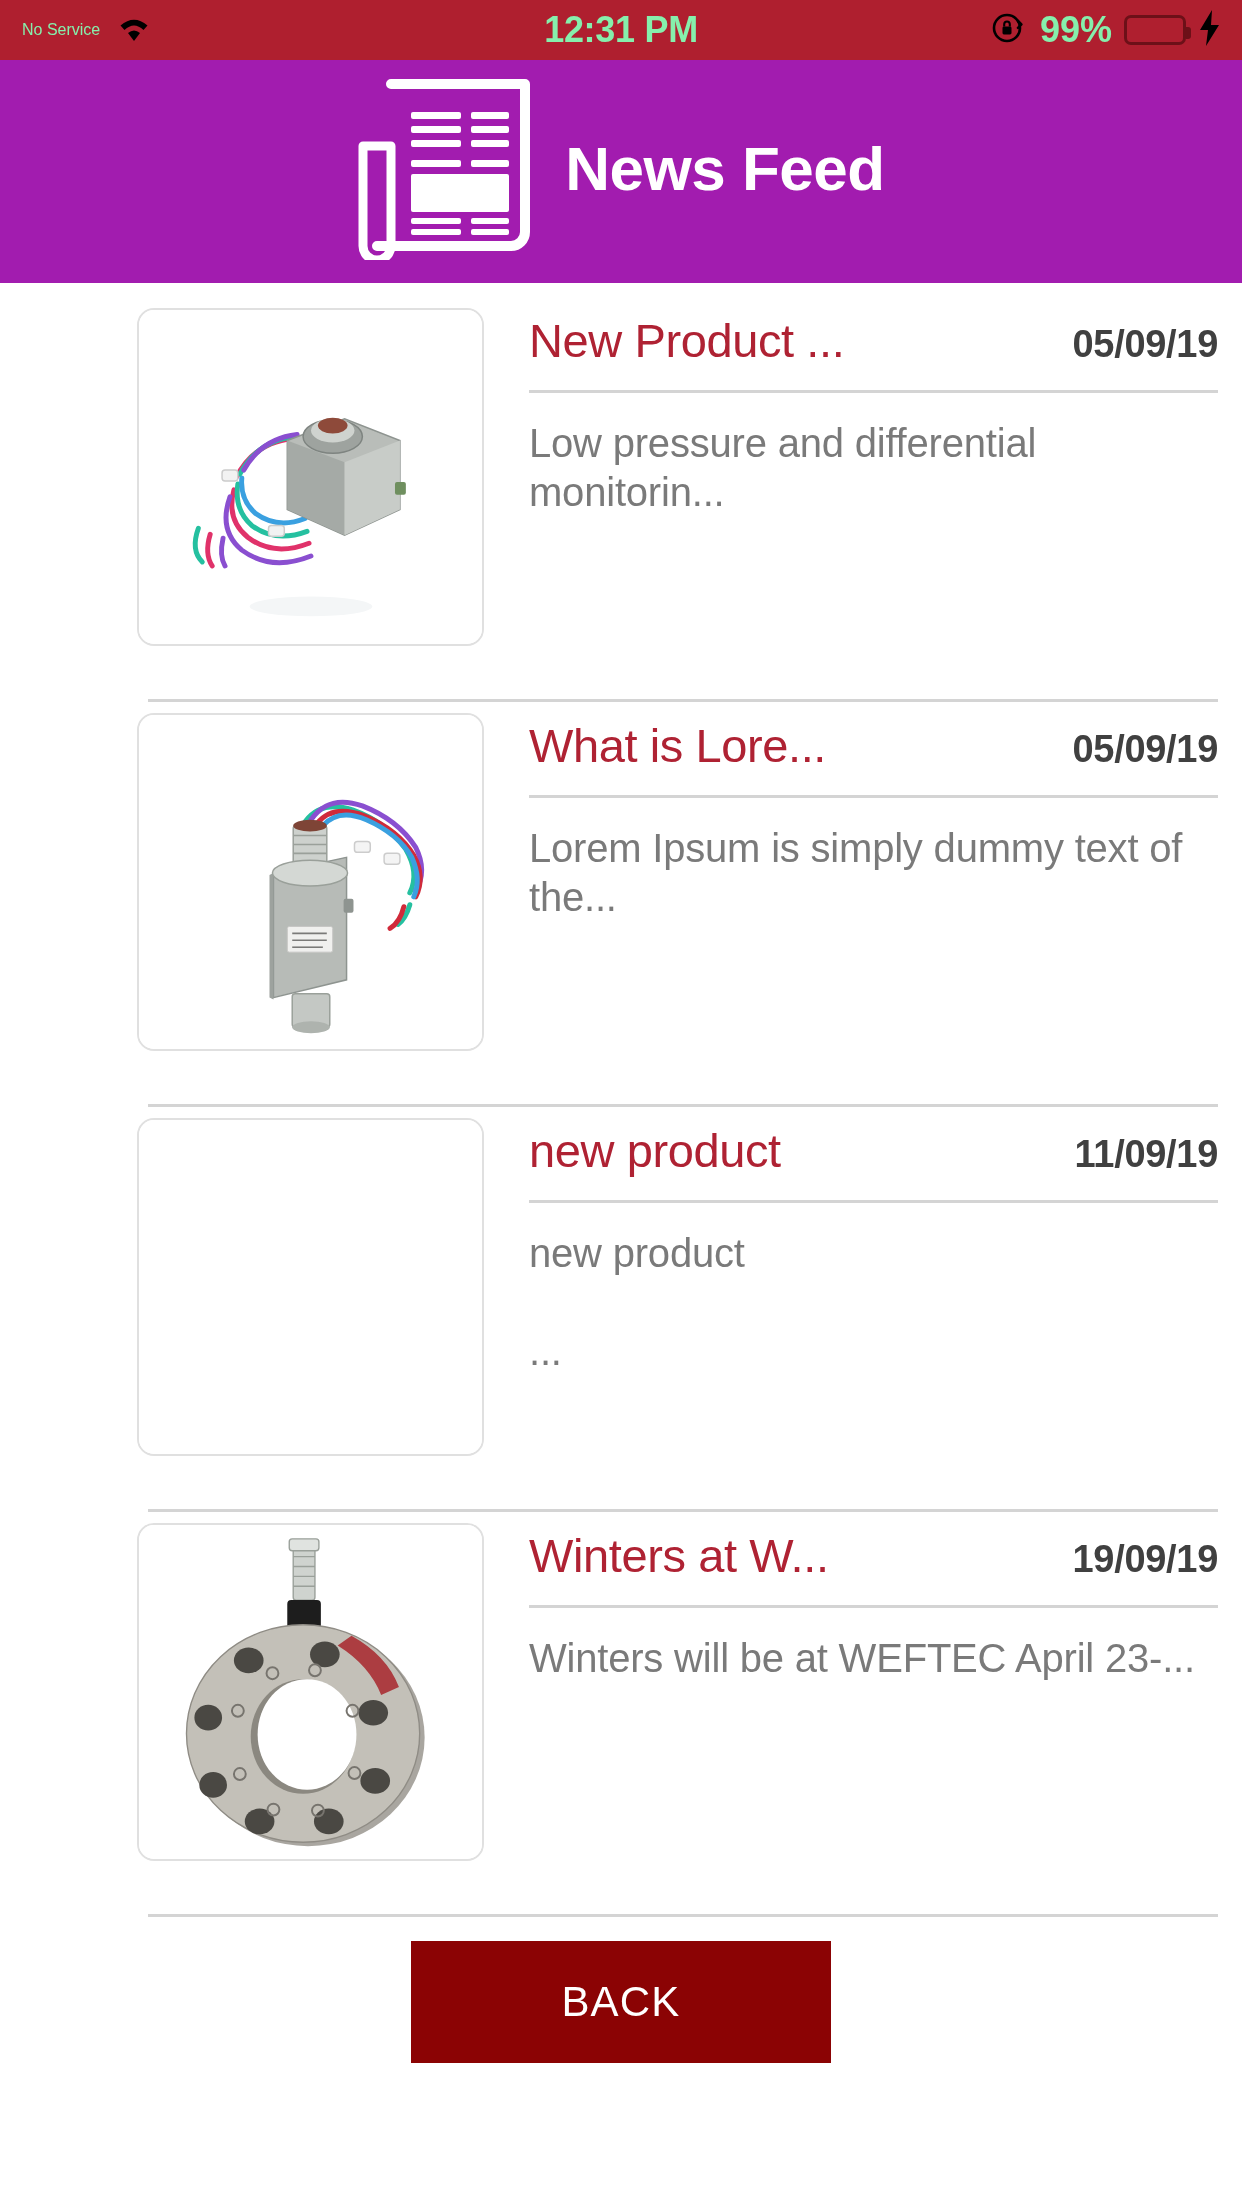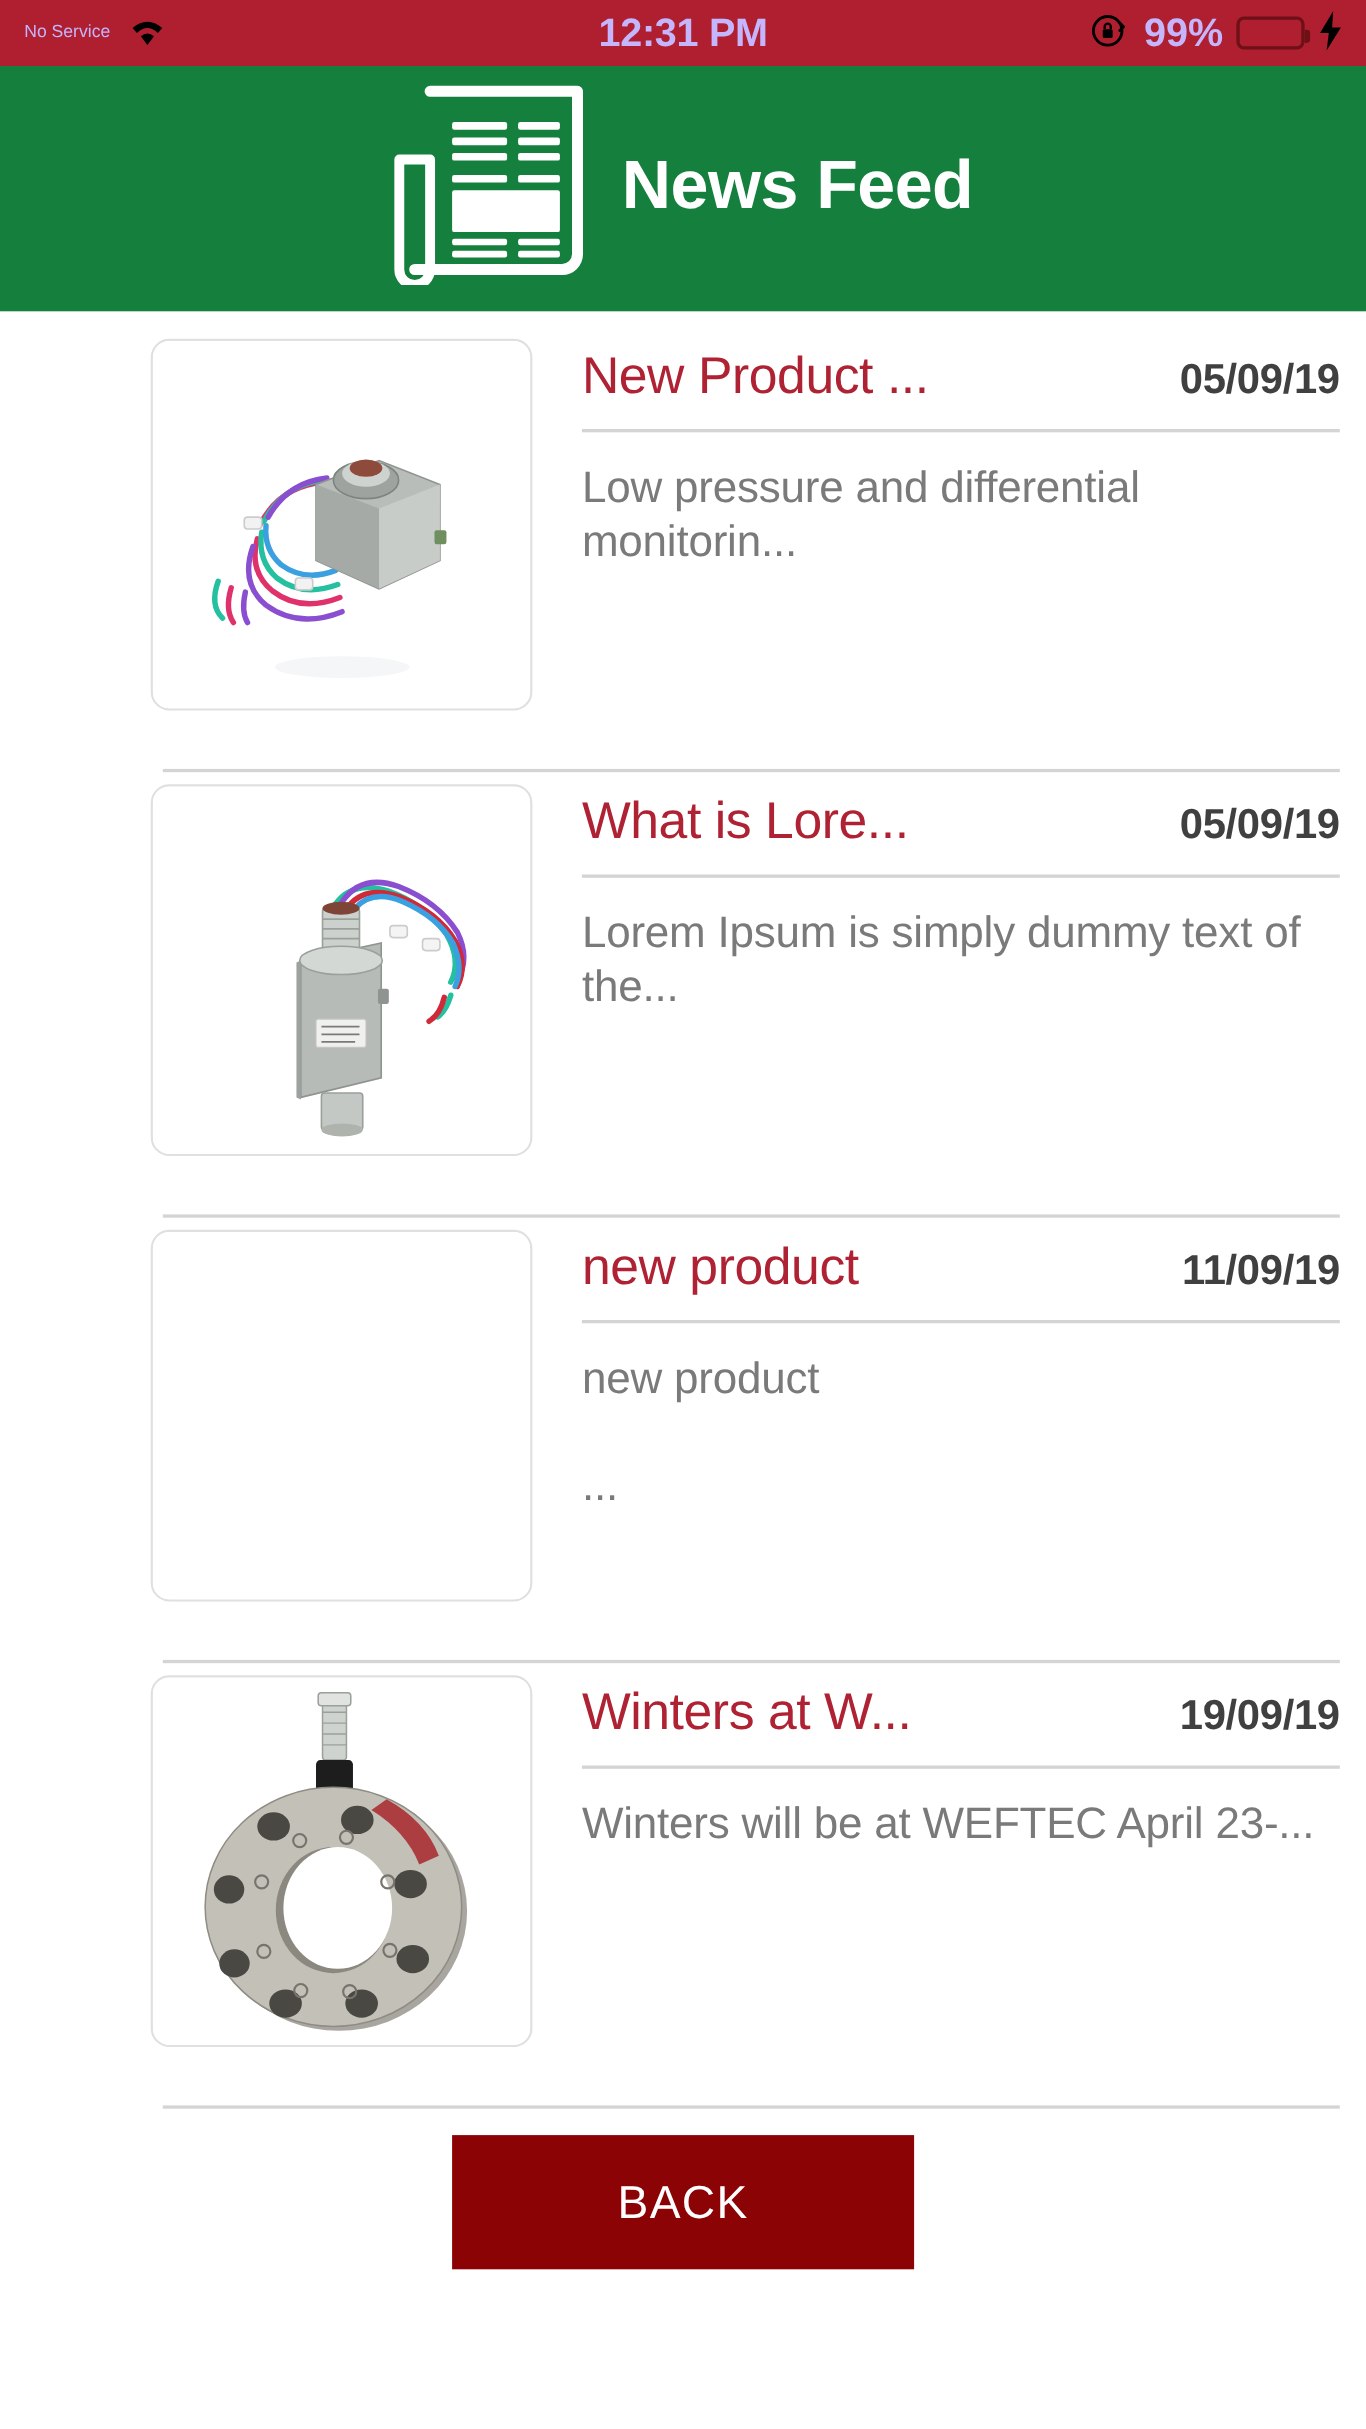--- a/index.html
+++ b/index.html
@@ -8,21 +8,21 @@
     background:#ffffff;
     font-family:"Liberation Sans", sans-serif;
     overflow:hidden;
   }
 
   
   .statusbar {
     position:relative;
     width:1242px; height:60px;
     background:#AF1F2F;
-    color:#c4b5fd;
+    color:#86efac;
   }
   .sb-left {
     position:absolute; left:22px; top:0; height:60px;
     display:flex; align-items:center; gap:14px;
   }
   .wifi-icon { display:block; }
   .sb-time {
     position:absolute; left:0; right:0; top:0; height:60px;
     display:flex; align-items:center; justify-content:center;
     font-size:36px; font-weight:600; letter-spacing:-0.3px;
@@ -49,21 +49,21 @@
   .batt-fill {
     width:100%; height:100%;
     background:#3ddc3d;
     border-radius:3px;
   }
 
   
   .header {
     position:relative;
     width:1242px; height:223px;
-    background:#15803d;
+    background:#a21caf;
     display:flex; align-items:center; justify-content:center;
     gap:30px;
     padding-bottom:6px;
   }
   .header-title {
     color:#ffffff;
     font-size:62px;
     font-weight:700;
     letter-spacing:-0.5px;
   }

